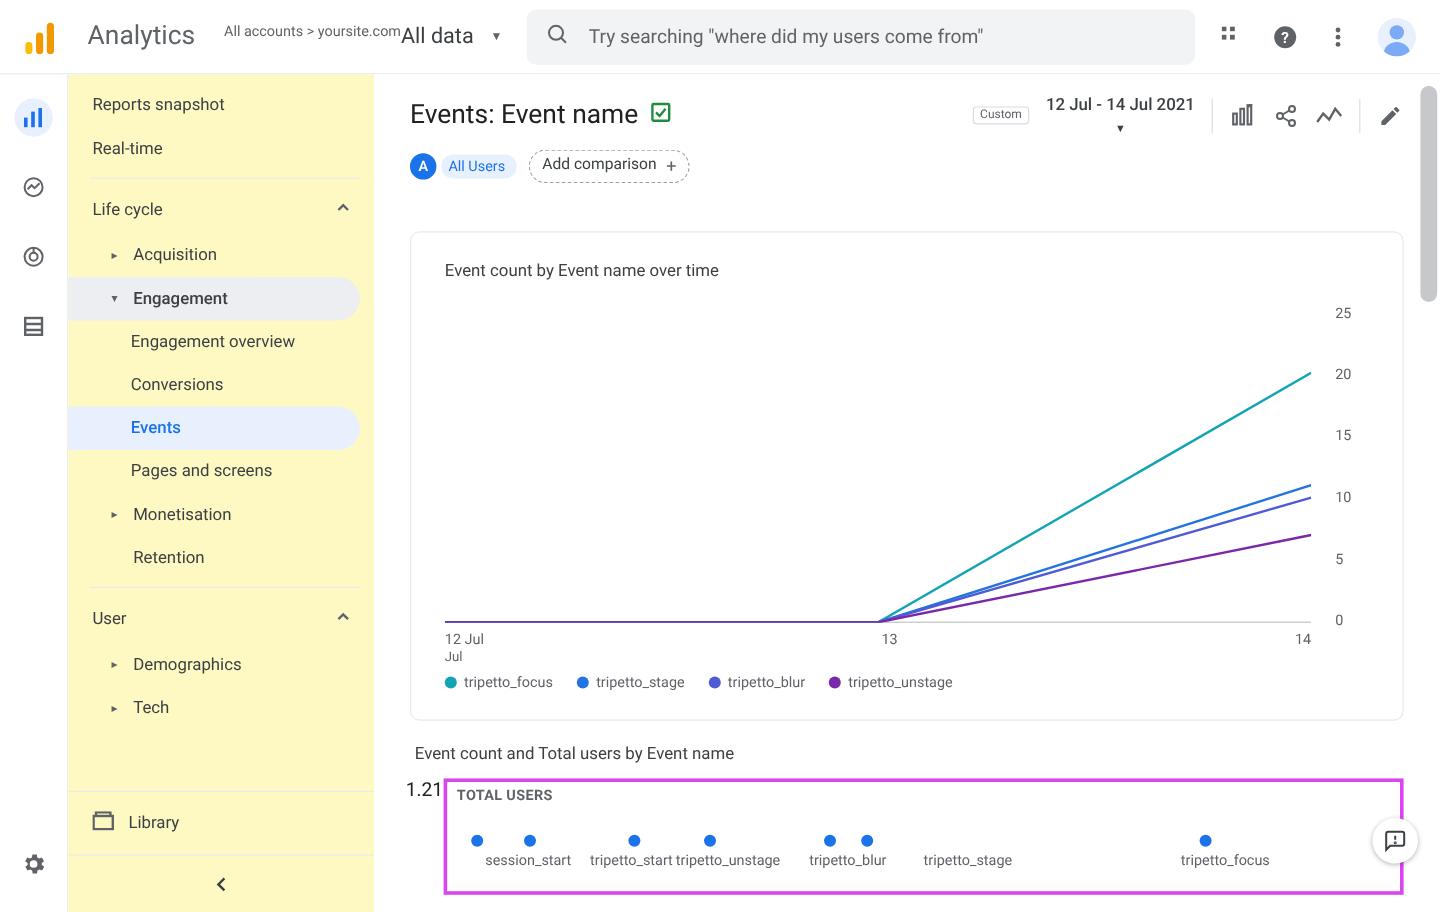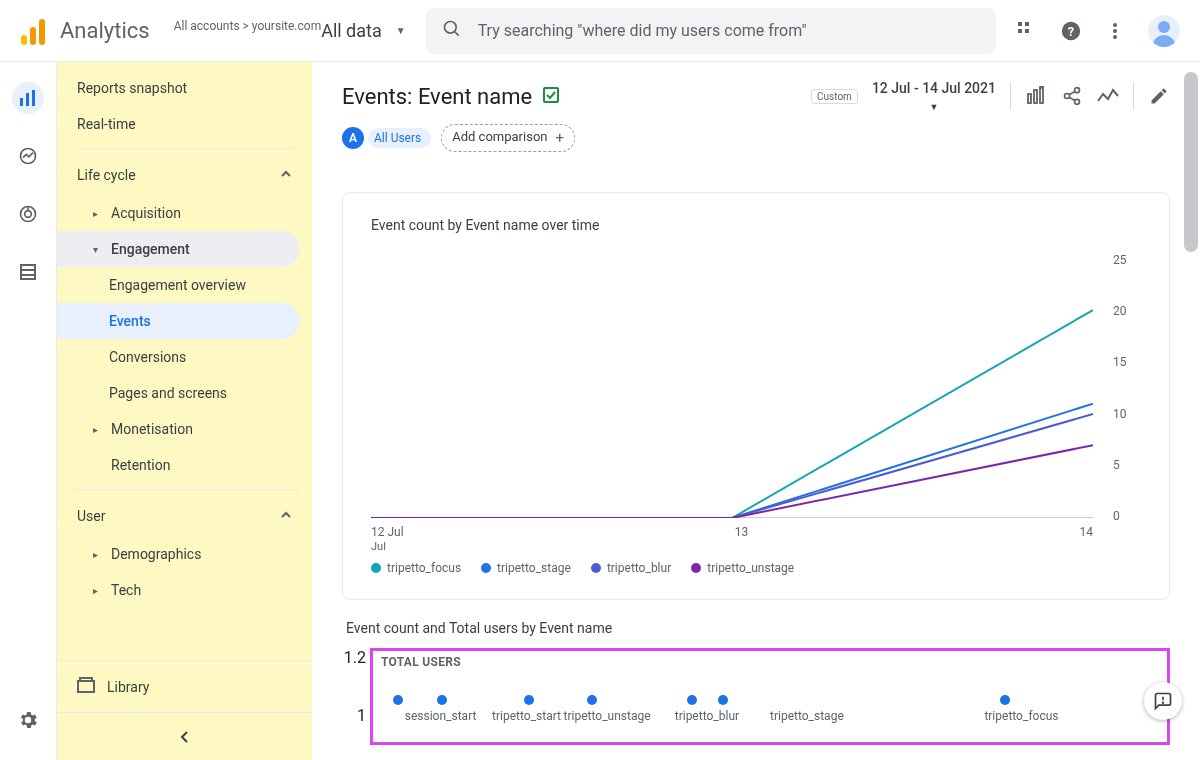--- a/index.html
+++ b/index.html
@@ -1,21 +1,21 @@
 <!DOCTYPE html>
 <html><head>
 <meta charset="utf-8">
 <style>
   * { box-sizing: border-box; margin: 0; padding: 0; font-family: Roboto, Arial, sans-serif; }
   body { width: 1200px; height: 760px; overflow: hidden; background: #fff; color: #202124; }
   
   
   .header { height: 62px; display: flex; align-items: center; padding: 0 20px 0 14px; border-bottom: 1px solid #e8eaed; }
   .logo { width: 40px; height: 40px; display:flex; align-items:center; justify-content:center; }
-  .ga-name { font-size: 22px; color:#5f6368; margin-left:6px; margin-right:24px; }
+  .ga-name { font-size: 22px; color:#5f6368; margin-left:19px; margin-right:24px; }
   .crumbs { display:flex; flex-direction:row; font-size:12px; color:#5f6368; line-height:1.3; margin-right:10px; }
   .crumbs .row2 { font-size:18px; color:#3c4043; display:flex; align-items:center; gap:14px; }
   .search { flex:1; margin-left:10px; margin-right:20px; height:46px; background:#f1f3f4; border-radius:8px; display:flex; align-items:center; padding:0 16px; gap:16px; color:#5f6368; font-size:16px; }
   .hdr-icons { display:flex; align-items:center; gap:22px; color:#5f6368; }
   .avatar { width:32px; height:32px; border-radius:50%; background:#e8f0fe; display:flex; align-items:flex-end; justify-content:center; overflow:hidden; }
 
   
   .body { display:flex; height: calc(760px - 62px); }
   .iconrail { width:57px; border-right:1px solid #e8eaed; display:flex; flex-direction:column; align-items:center; padding-top:20px; gap:26px; color:#5f6368; }
   .iconrail .ri { width:32px; height:32px; border-radius:50%; display:flex; align-items:center; justify-content:center; }
@@ -55,21 +55,21 @@
   .plot { position:absolute; left:0; right:48px; top:5px; height:260px; }
   .plot svg { width:100%; height:100%; }
   .xaxis { position:absolute; left:0; right:48px; bottom:0; height:28px; display:flex; justify-content:space-between; font-size:12px; color:#5f6368; }
   .legend { display:flex; gap:20px; font-size:12px; color:#5f6368; margin-top:8px; flex-wrap:wrap;}
   .legend span { display:flex; align-items:center; gap:6px;}
   .dot { width:10px; height:10px; border-radius:50%; display:inline-block; }
 
   .scatter { margin:0 30px 30px 30px; }
   .scatter h4 { font-size:14px; font-weight:400; color:#3c4043; margin:12px 4px; }
   .scat-area { border:3px solid #d946ef; height:97px; position:relative; font-size:12px; color:#5f6368;}
-  .scat-y { position:absolute; left:-28px; top:0; height:100%; display:flex; flex-direction:column; justify-content:space-between; text-align:right; width:24px;}
+  .scat-y { position:absolute; left:-28px; top:0; height:100%; display:flex; justify-content:center; text-align:right; width:24px;}
   .tu { position:absolute; top:4px; left:8px; font-weight:700; letter-spacing:0.3px; color:#5f6368;}
   .sd { position:absolute; width:10px; height:10px; border-radius:50%; background:#1a73e8; }
   .sl { position:absolute; font-size:12px; color:#5f6368; white-space:nowrap;}
 
   .scrollbar { position:absolute; right:2px; top:10px; width:14px; height:180px; background:#c6c8cb; border-radius:7px;}
   .fab { position:absolute; right:18px; bottom:40px; width:38px; height:38px; border-radius:50%; background:#fff; box-shadow:0 1px 4px rgba(0,0,0,.3); display:flex; align-items:center; justify-content:center; color:#3c4043;}
 </style>
 </head>
 <body>
 
@@ -185,25 +185,25 @@
         <span class="caret">▸</span>
         <span>Acquisition</span>
       </div>
     <div class="item l2 engage">
         <span class="caret">▾</span>
         <span>Engagement</span>
       </div>
     <div class="item l3">
         <span>Engagement overview</span>
       </div>
+    <div class="item l3">
+        <span>Conversions</span>
+      </div>
     <div class="item l3 sel">
         <span>Events</span>
-      </div>
-    <div class="item l3">
-        <span>Conversions</span>
       </div>
     <div class="item l3">
         <span>Pages and screens</span>
       </div>
     <div class="item l2">
         <span class="caret">▸</span>
         <span>Monetisation</span>
       </div>
     <div class="item l2">
         <span class="caret"></span>

